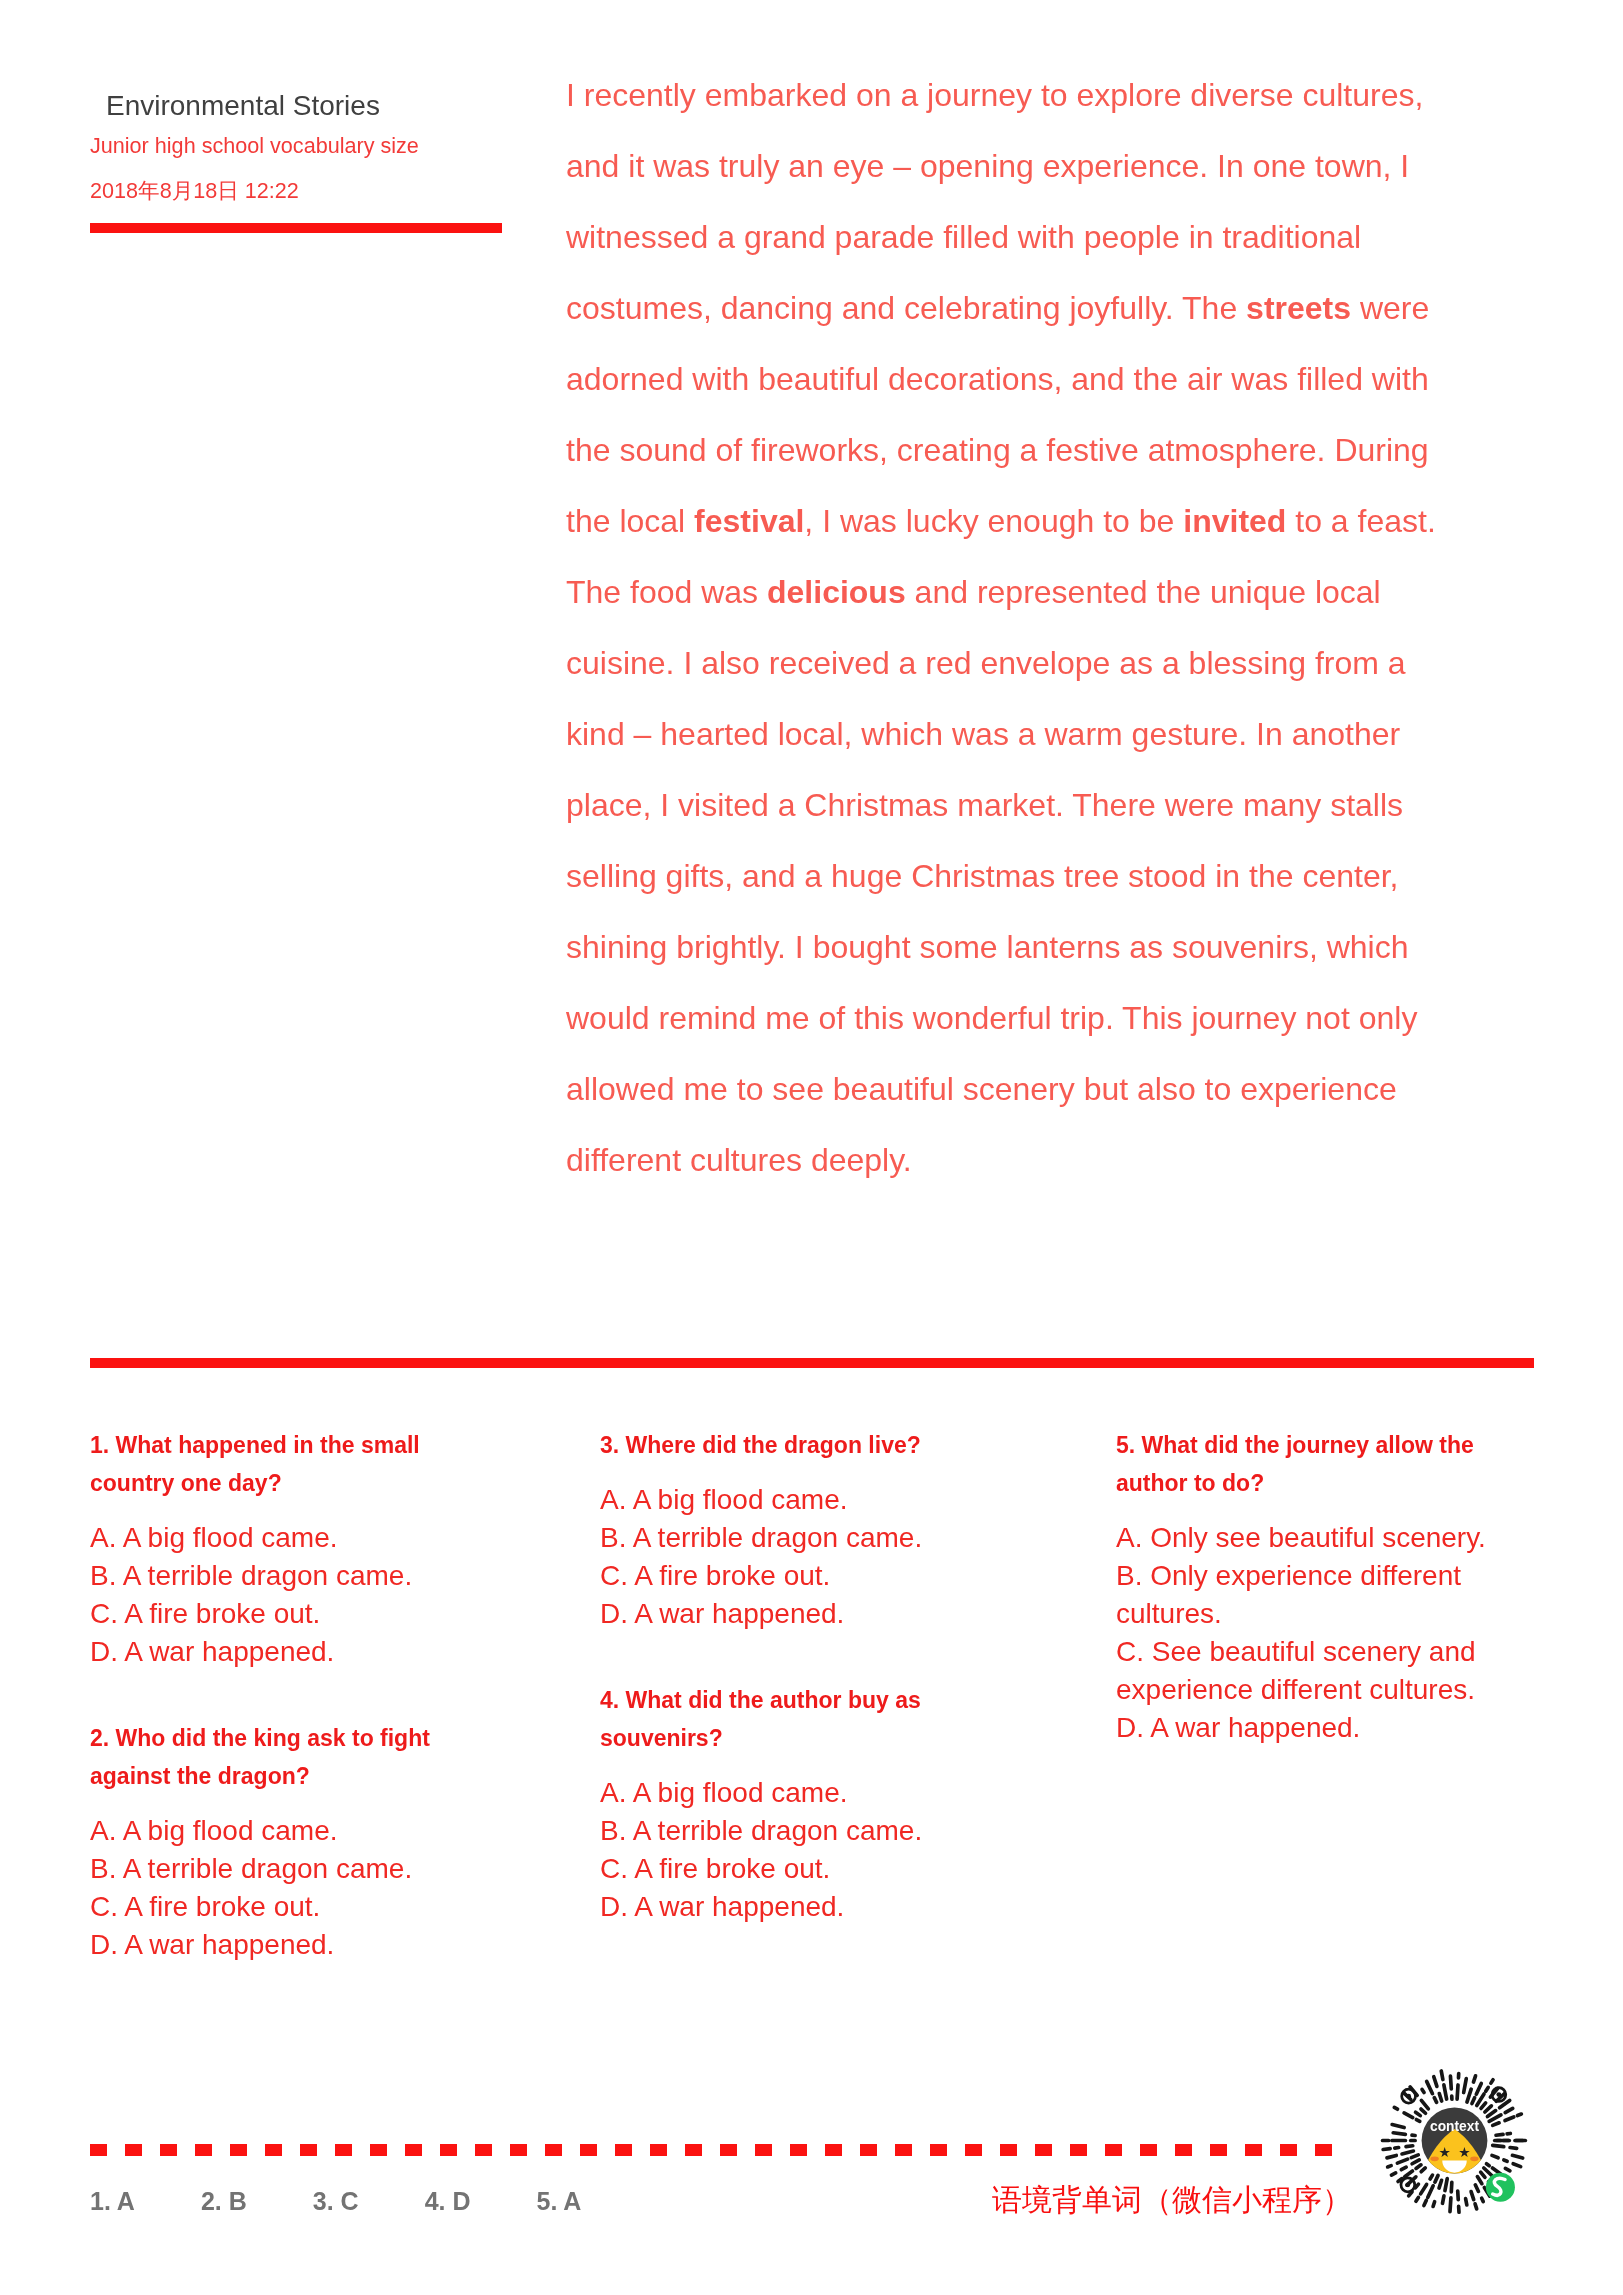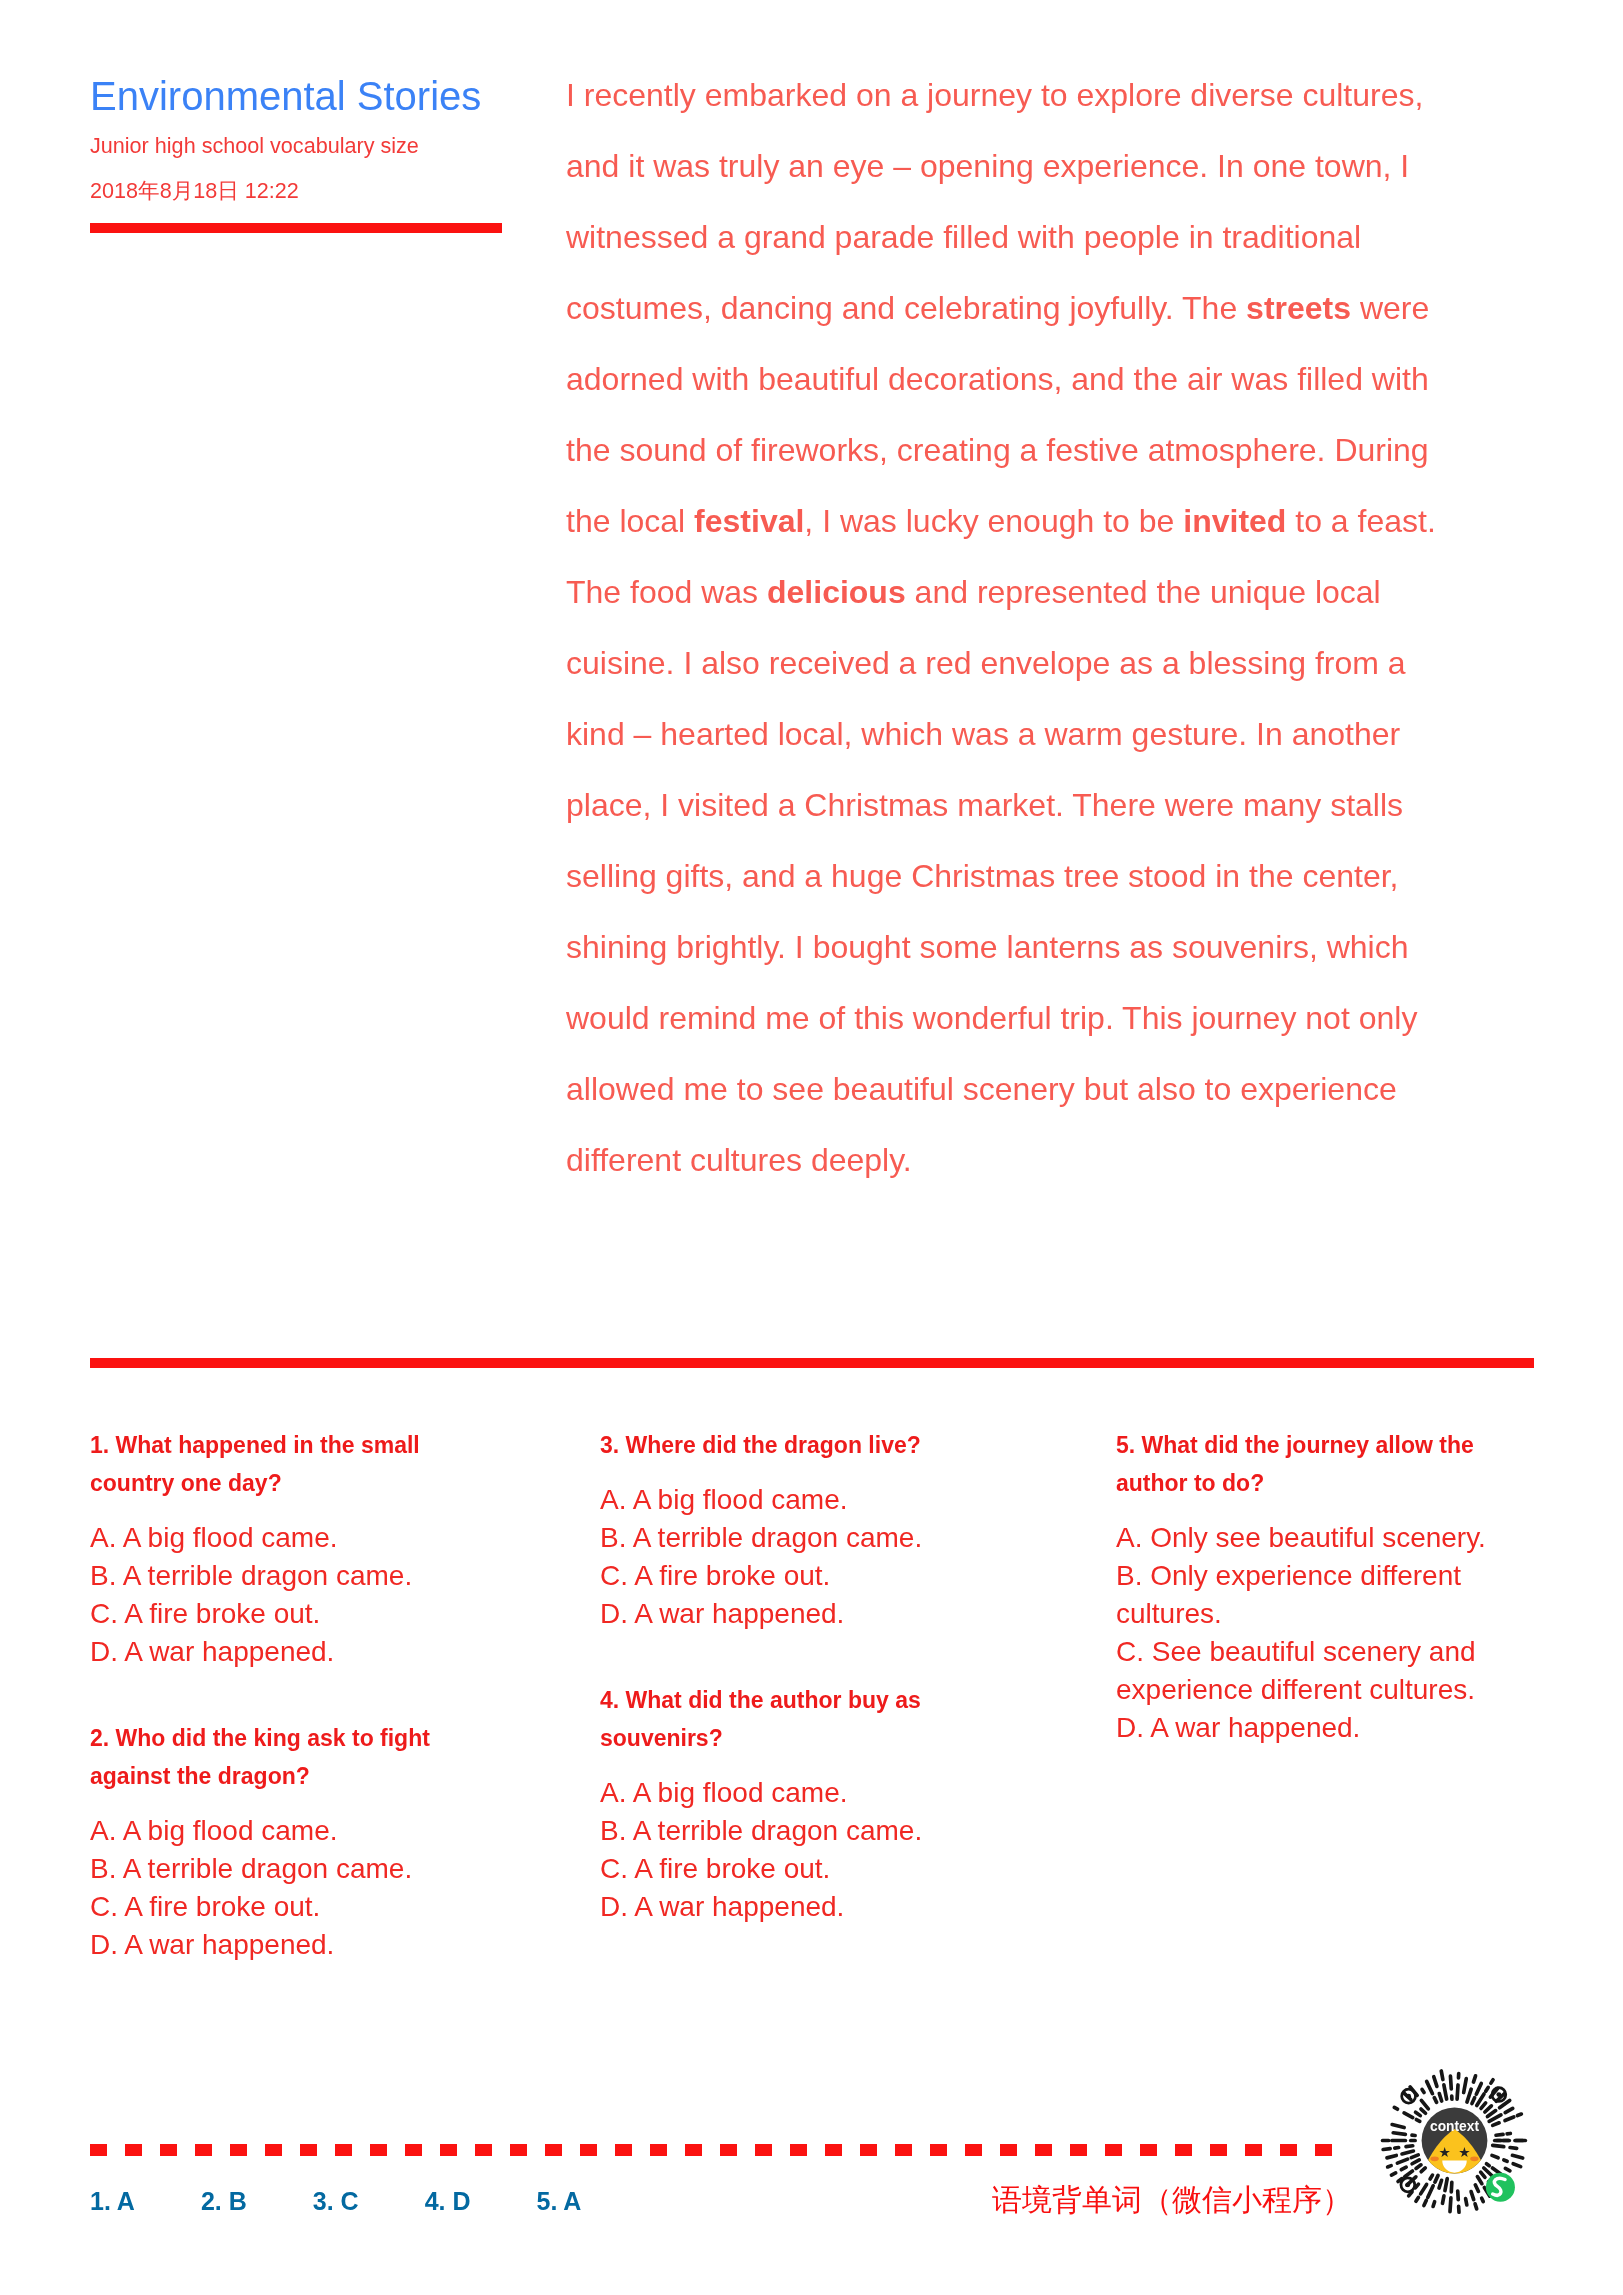--- a/index.html
+++ b/index.html
@@ -1,22 +1,22 @@
 <!DOCTYPE html>
 <html style="font-size:12.4px"><head>
 <meta charset="utf-8">
 <style>
   html,body{margin:0;padding:0;background:#ffffff;}
   .page{position:relative;width:1623px;height:2295px;background:#ffffff;overflow:hidden;
         font-family:"Liberation Sans","DejaVu Sans",sans-serif;}
 
   
   .doc-header{position:absolute;left:90px;top:0;width:421px;}
-  .title{position:absolute;left:0;top:74px;margin:0;font-size:40px;font-weight:500;
-         color:#3b82f6;white-space:nowrap;letter-spacing:0;}
+  .title{position:absolute;left:0;top:74px;margin:16px;font-size:28px;font-weight:500;
+         color:#404040;white-space:nowrap;letter-spacing:0;}
   .subtitle{position:absolute;left:0;top:133px;font-size:21.6px;color:#f23a38;white-space:nowrap;}
   .datetime{position:absolute;left:0;top:176px;font-size:21.6px;color:#f23a38;white-space:nowrap;}
   .header-rule{position:absolute;left:0;top:223px;width:412px;height:10px;background:#fb1210;}
 
   
   .vocab-list{position:absolute;left:90px;top:283px;width:433px;}
   .vocab-item{font-size:25px;line-height:57px;color:#f54840;white-space:nowrap;}
 
   
   .story{position:absolute;left:566px;top:60px;width:889px;font-size:32px;line-height:71px;
@@ -30,21 +30,21 @@
   .questions{position:absolute;left:90px;top:1426px;display:grid;
              grid-template-columns:404px 410px 413px;column-gap:106px;}
   .q-block{margin-bottom:48px;}
   .q-title{font-size:23px;line-height:38px;font-weight:bold;color:#ee1b1b;margin-bottom:17px;}
   .q-option{font-size:28px;line-height:38px;color:#f02823;}
 
   
   .dashed-rule{position:absolute;left:90px;top:2144px;width:1249px;height:11.6px;
                background:repeating-linear-gradient(to right,#fb1210 0 17px,transparent 17px 35px);}
   .answer-key{position:absolute;left:90px;top:2187px;display:flex;gap:66px;
-              font-size:25px;font-weight:bold;color:#0369a1;}
+              font-size:25px;font-weight:bold;color:#737373;}
   .promo{position:absolute;right:271px;top:2180px;font-size:30px;font-weight:normal;
          color:#f81010;white-space:nowrap;}
 
   
   .qr{position:absolute;left:1378px;top:2064px;width:153px;height:153px;}
   #qr-dashes line{stroke:#161616;stroke-width:4.8;stroke-linecap:round;}
   .bullseye-ring{fill:none;stroke:#141414;stroke-width:3.6;}
   .bullseye-dot{fill:#141414;}
   .qr-face-bg{fill:#3b3b3b;}
   .face-yellow{fill:#fbc21d;}

